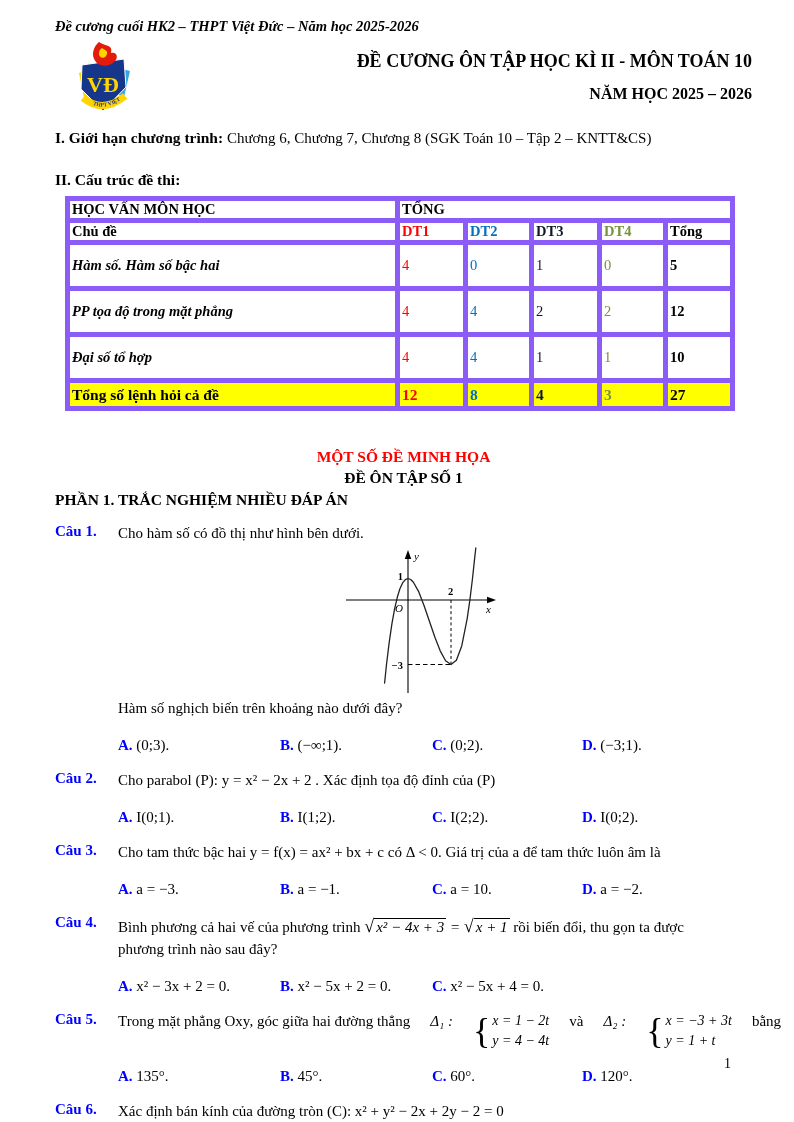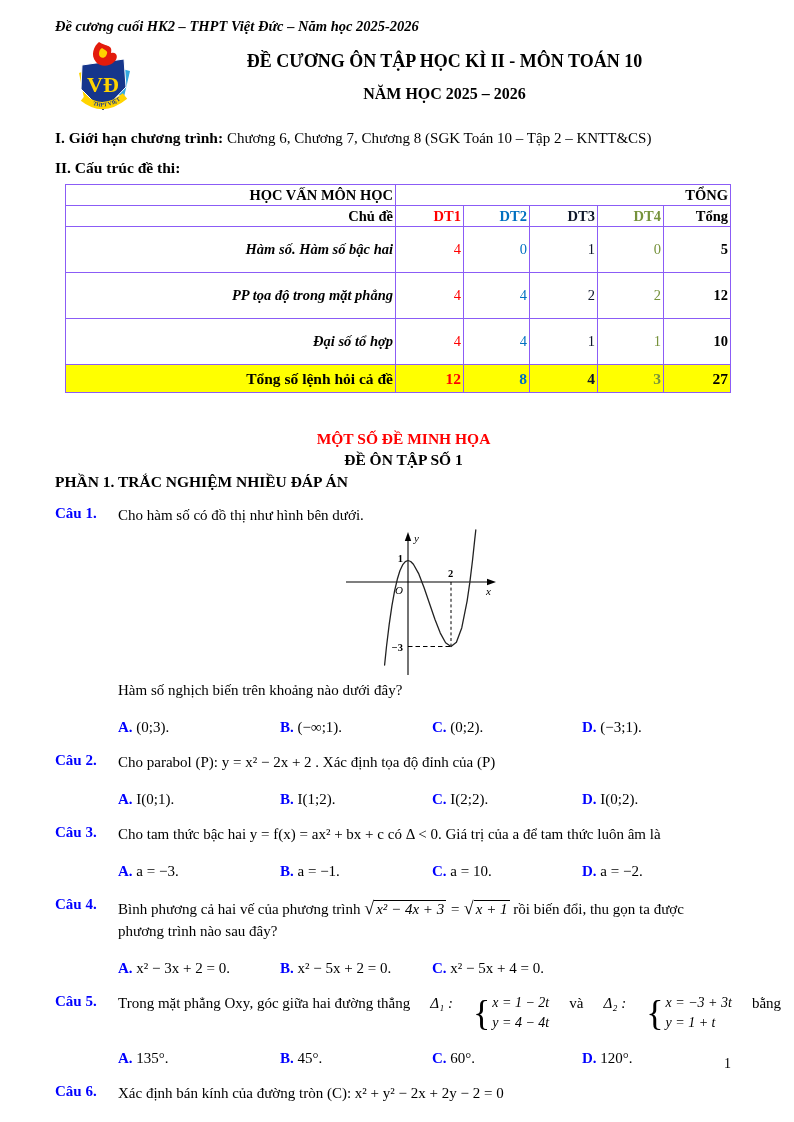--- a/index.html
+++ b/index.html
@@ -6,29 +6,29 @@
   html,body { background:#e9e9e9; }
   .page {
     position:relative; width:794px; height:1122px; margin:0 auto;
     background:#ffffff; overflow:hidden;
     font-family:"Liberation Serif","DejaVu Serif",serif; color:#000;
     padding:18px 42px 0 55px; font-size:15px;
   }
   .doc-header { font-style:italic; font-weight:bold; font-size:14.5px; }
   .title-row { display:flex; margin-top:6px; align-items:flex-start; }
   .logo { width:66px; height:78px; flex:none; margin-left:16px; }
-  .titles { flex:1; text-align:center; padding-top:10px; }
+  .titles { flex:1; text-align:right; padding-top:10px; }
   .main-title { font-size:18px; font-weight:bold; }
   .sub-title { font-size:16px; font-weight:bold; margin-top:13px; }
   .sec { margin-top:10px; font-size:15px; }
   .sec b { font-size:15.5px; }
-  .sec + .sec { margin-top:12px; }
+  .sec + .sec { margin-top:24px; }
 
   table.struct { border-collapse:collapse; margin:7px 0 0 10px; table-layout:fixed; width:665px; }
-  table.struct td { border:1px solid #8b5cf6; text-align:right; vertical-align:middle; padding:0 2px; }
+  table.struct td { border:5px solid #8b5cf6; text-align:left; vertical-align:middle; padding:0 2px; }
   .t-h td { height:21px; font-weight:bold; font-size:14.5px; }
   .t-data td { height:46px; font-size:14.5px; }
   .t-data .rowlab { font-weight:bold; font-style:italic; }
   .t-total td { height:28px; background:#FFFF00; font-weight:bold; font-size:15.5px; }
   .c-dt1 { color:#FF0000; } .c-dt2 { color:#0070C0; } .c-dt3 { color:#0f172a; } .c-dt4 { color:#76923C; }
   .boldnum { font-weight:bold; }
 
   .center { text-align:center; }
   .exam-title { margin-top:37px; color:#FF0000; font-weight:bold; font-size:15.5px; }
   .exam-sub { margin-top:3px; font-weight:bold; font-size:15.5px; }

